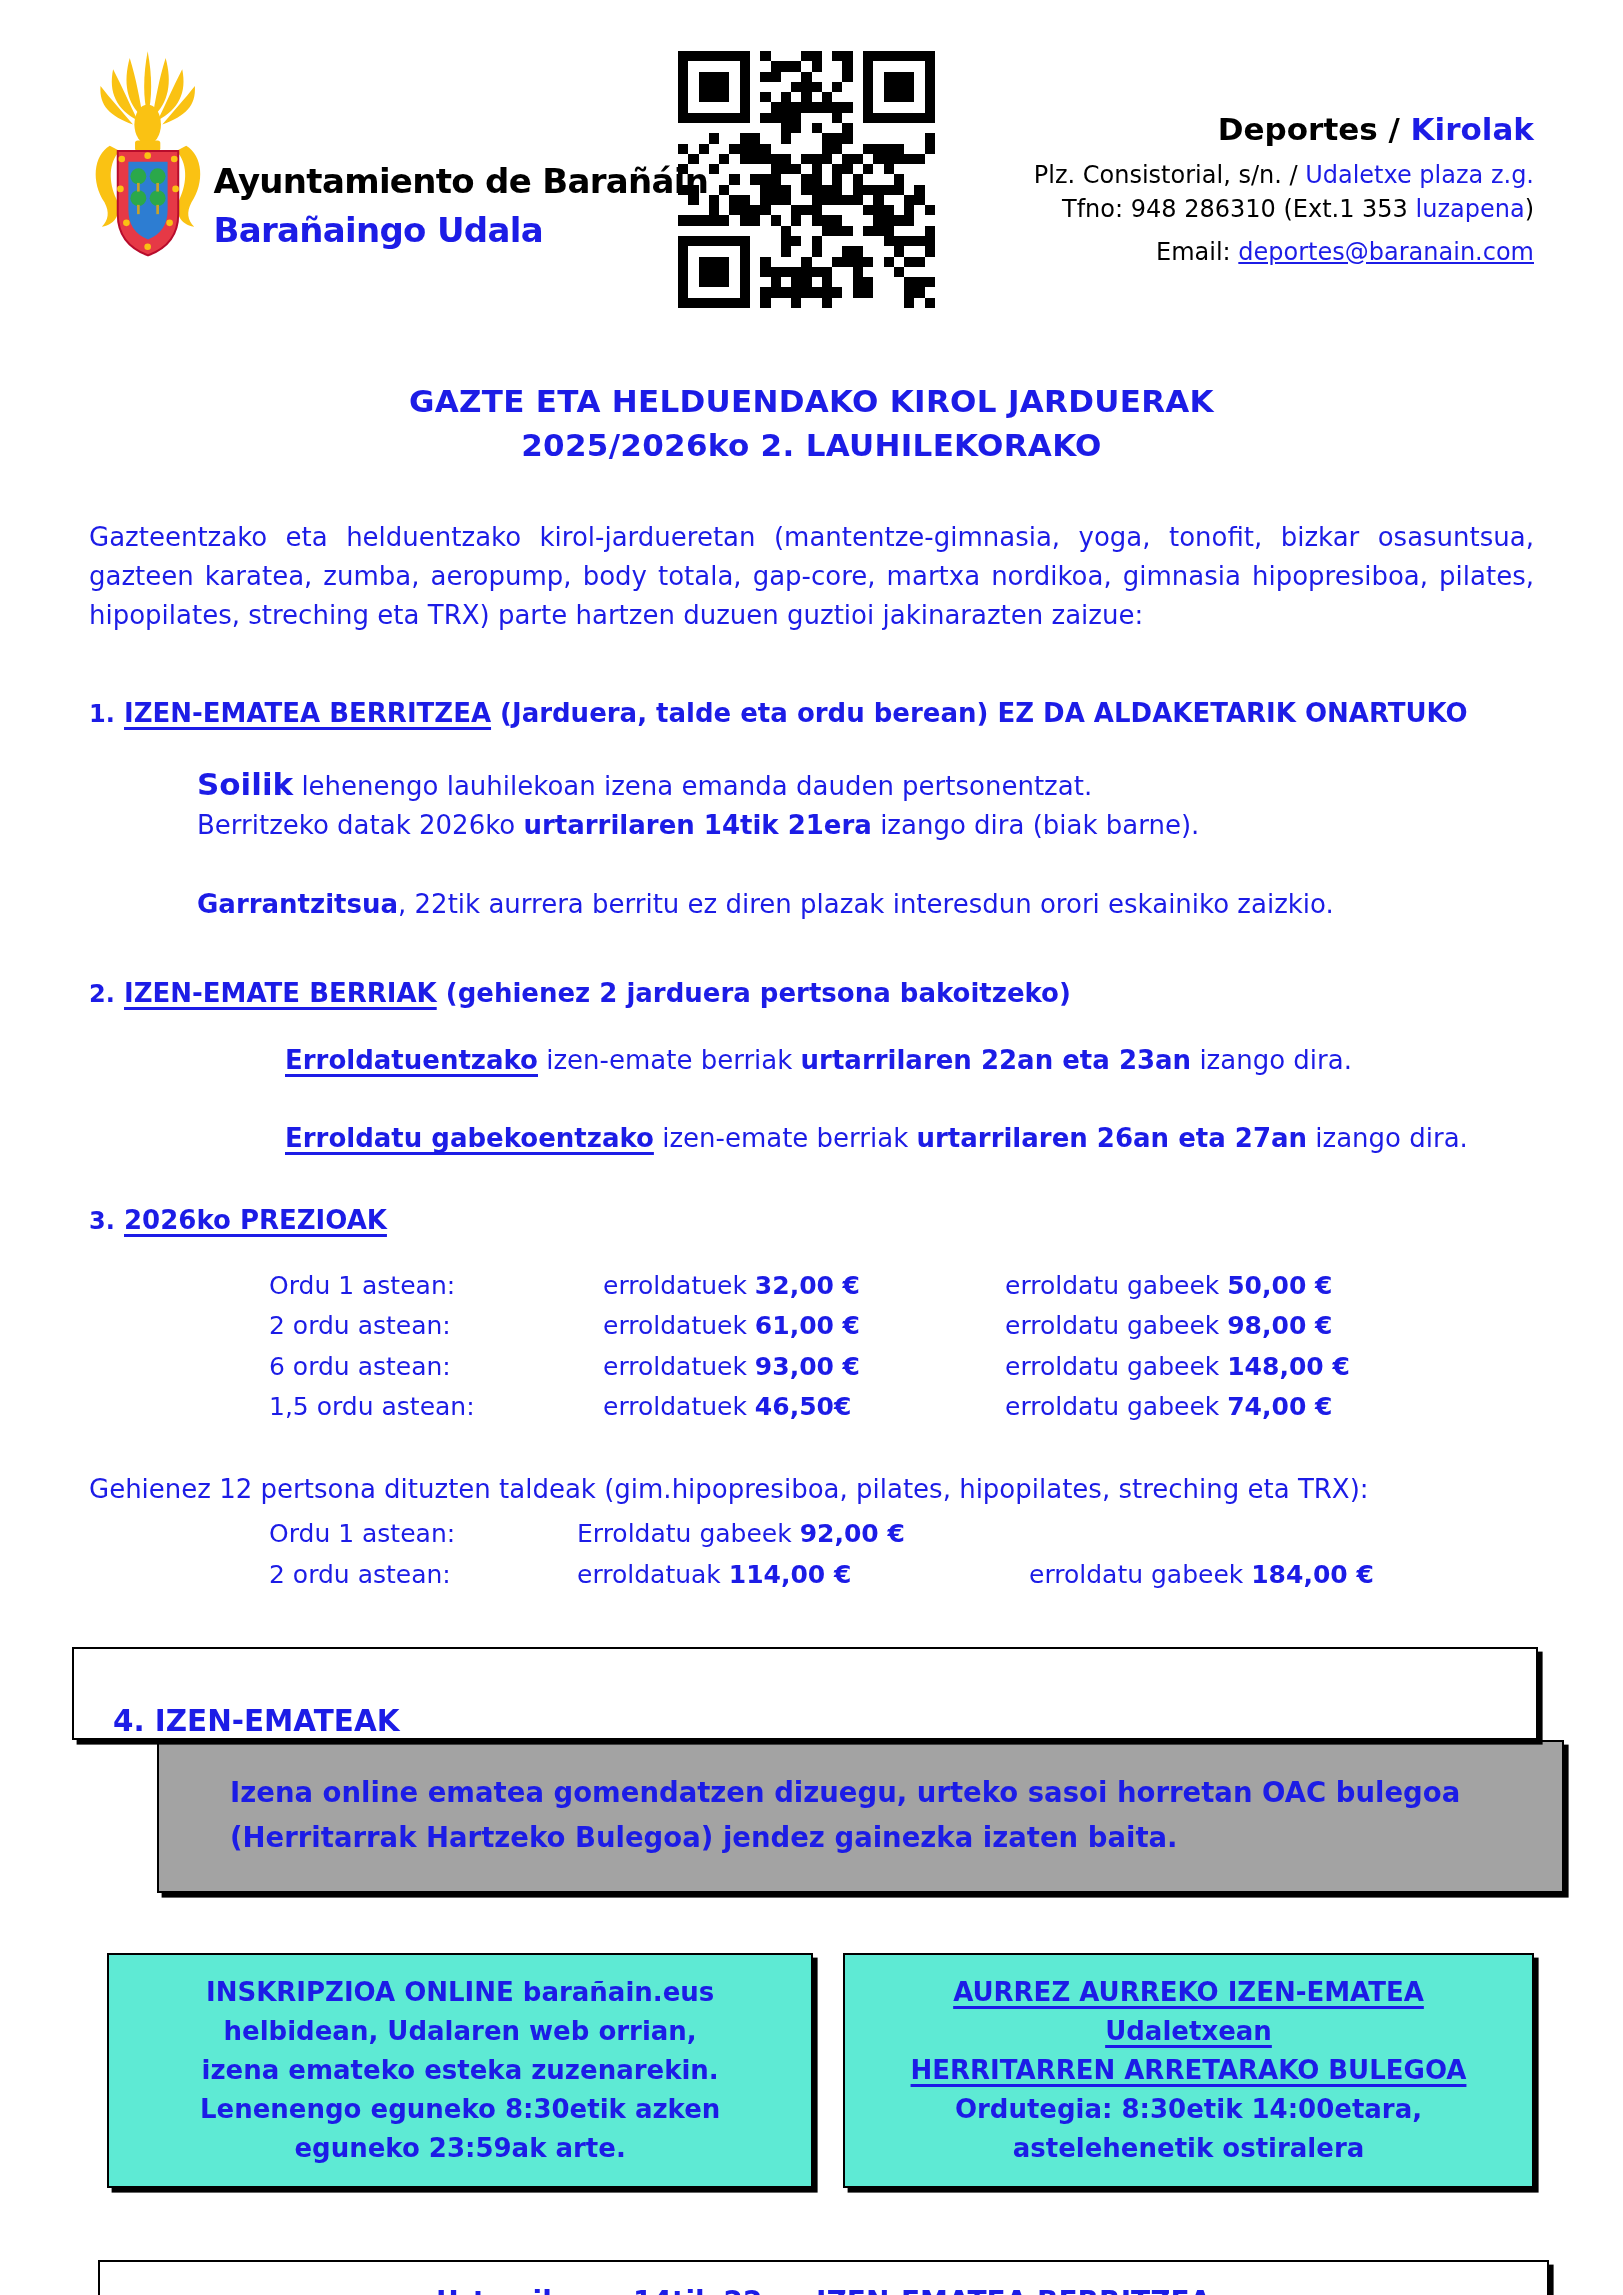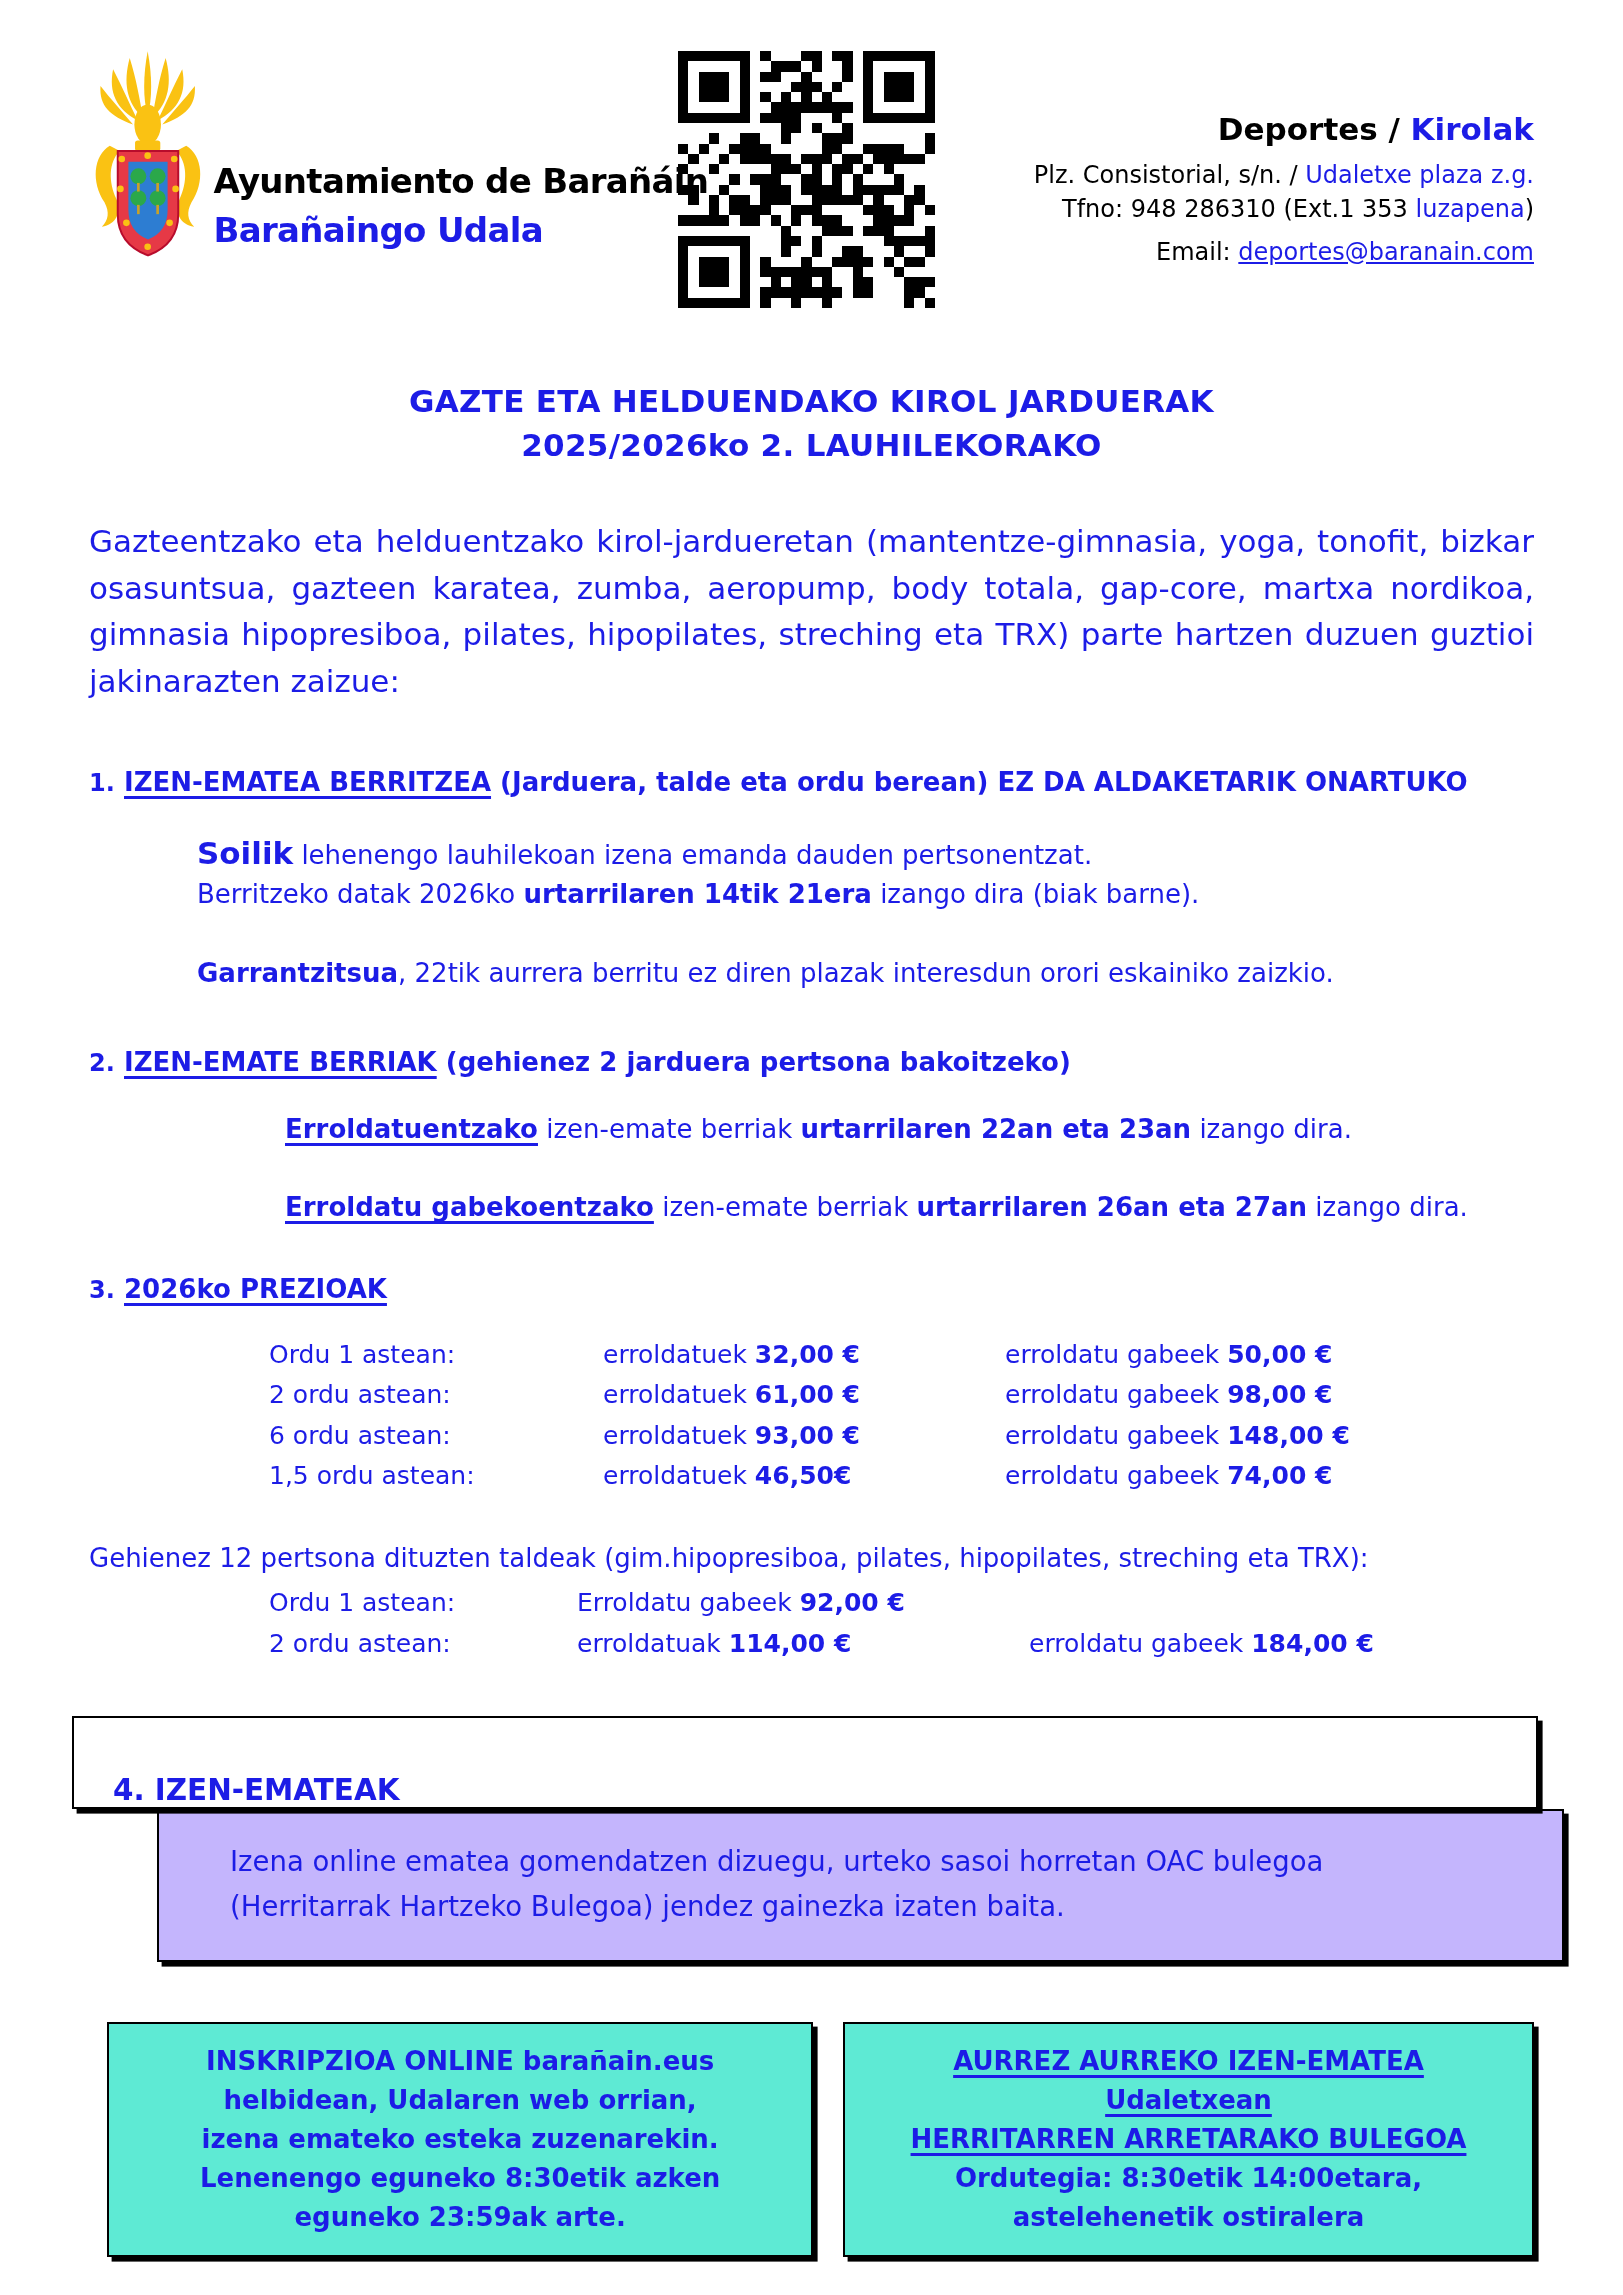--- a/index.html
+++ b/index.html
@@ -24,21 +24,21 @@
   .contact { margin-left:auto; margin-top:65px; text-align:right; color:#000; }
   .dept { font-size:31px; font-weight:bold; margin-bottom:10.5px; }
   .cline { font-size:24px; line-height:1.45; }
   .email-row { margin-top:10.5px; font-size:24px; }
   .email-link { color:#1c1ce6; text-decoration:underline; }
 
   
   .doc-title { text-align:center; margin-top:71px; font-weight:bold; font-size:31px; line-height:1.42; letter-spacing:0.3px; }
 
   
-  .intro { margin-top:51px; font-size:31px; line-height:1.5; text-align:justify; }
+  .intro { margin-top:51px; font-size:26px; line-height:1.5; text-align:justify; }
 
   
   .sec-head { font-size:26px; font-weight:bold; margin-top:63px; white-space:nowrap; }
   .sec-num { margin-right:9.2px; font-size:24px; }
   .u { text-decoration:underline; text-decoration-thickness:2.6px; text-underline-offset:4.6px; }
   .b { font-weight:bold; }
   .line { font-size:26px; line-height:1.45; }
   .ind1 { margin-left:108px; }
   .ind2 { margin-left:196px; }
   .soilik { font-size:31px; }
@@ -53,24 +53,24 @@
   .note { margin-top:46px; font-size:26px; }
 
   
   .s4-box {
     margin-top:52px; margin-left:-17px; width:1466px; height:93px;
     border:2.6px solid #000; box-shadow:4.6px 4.6px 0 #000;
     display:flex; align-items:flex-end; padding-left:39px;
     font-size:29.4px; font-weight:bold; background:#fff; position:relative; z-index:2;
   }
   .notice-box {
-    margin-left:68px; width:1407px; background:#c4b5fd;
+    margin-left:68px; width:1407px; background:#a3a3a3;
     border:2px solid #000; box-shadow:4.6px 4.6px 0 #000;
     padding:27.5px 26px 30px 71px;
-    font-size:27.5px; font-weight:normal; line-height:1.65;
+    font-size:27.5px; font-weight:bold; line-height:1.65;
   }
   .two-boxes { display:flex; margin-top:60px; margin-left:18.3px; }
   .side-box {
     border:2.6px solid #000; box-shadow:4.6px 4.6px 0 #000; background:#5eead4;
     width:720px; min-height:208px; padding:18.3px 13px;
     text-align:center; font-size:26px; font-weight:bold; line-height:1.5;
   }
   .side-box + .side-box { margin-left:30px; width:705px; }
   .footer-box {
     margin-top:72px; margin-left:9.2px; width:1451px;

